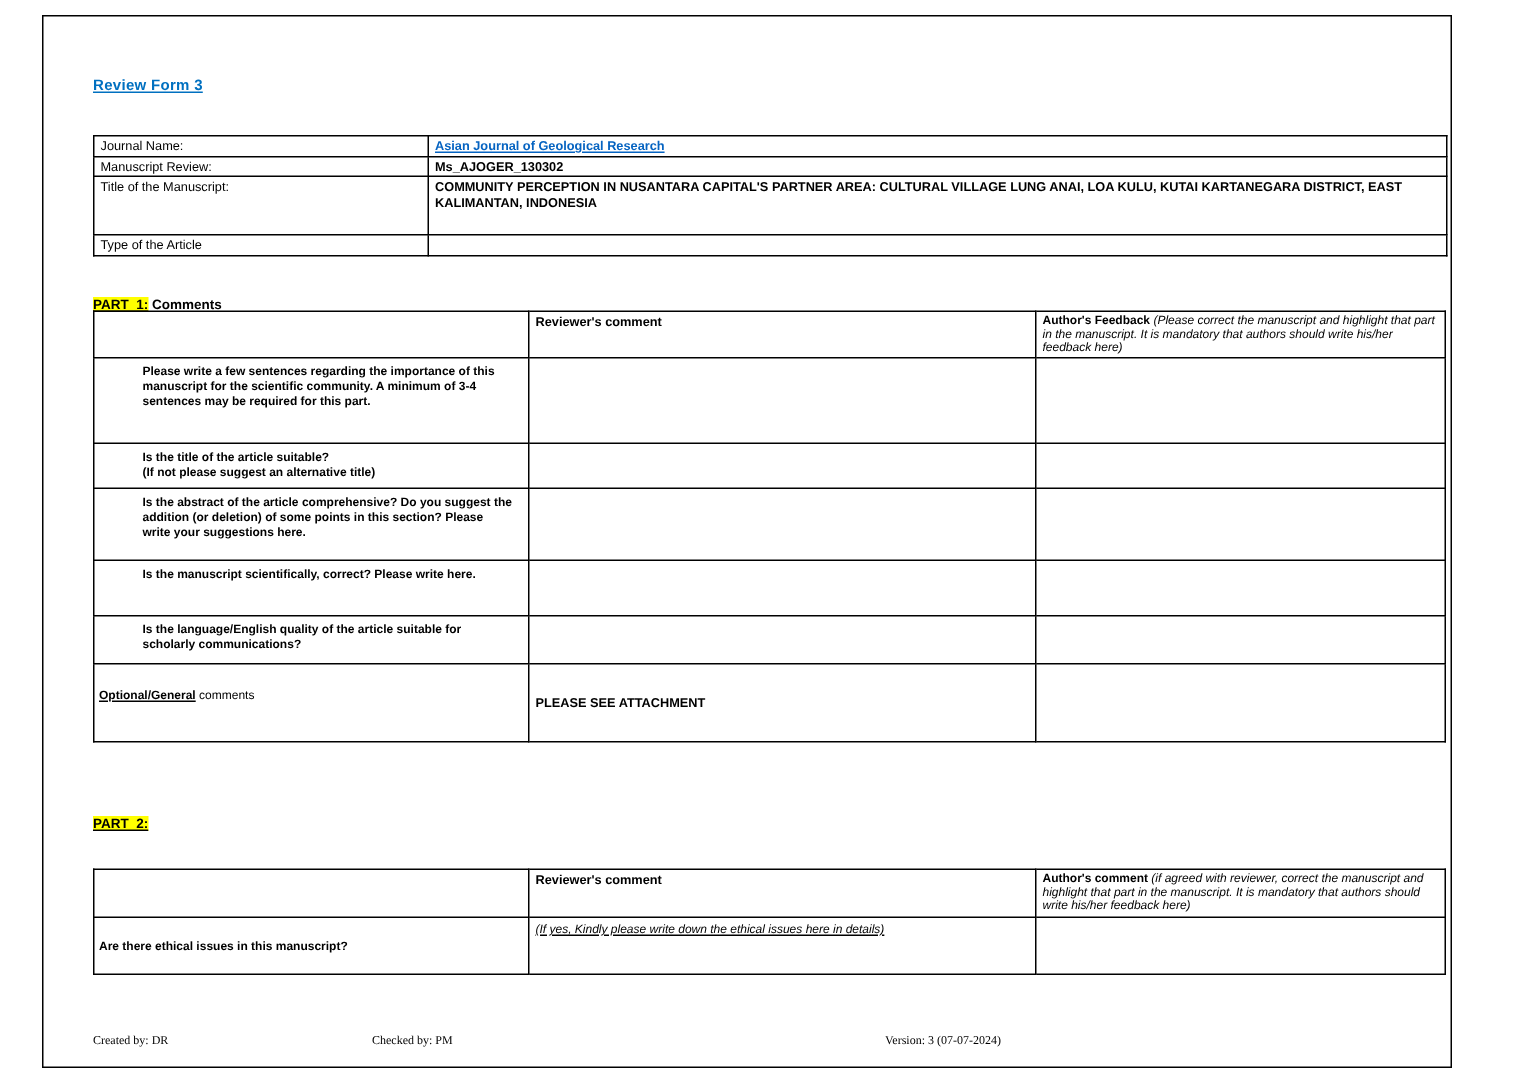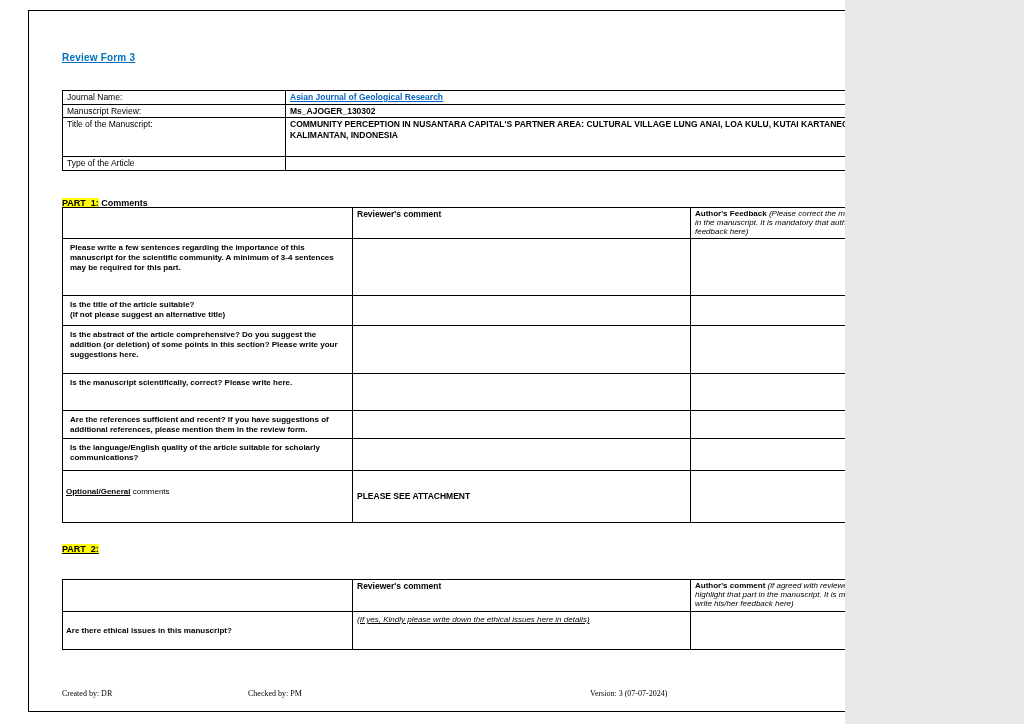--- a/index.html
+++ b/index.html
@@ -1,18 +1,18 @@
 <!DOCTYPE html>
 <html><head>
 <meta charset="utf-8">
 <style>
   * { margin:0; padding:0; box-sizing:border-box; }
   html,body { background:#e8e8e8; }
   body { width:1024px; height:724px; font-family:"Liberation Sans", sans-serif; color:#000; }
-  .page { position:relative; width:845px; height:724px; background:#ffffff; overflow:hidden; }
+  .page { position:relative; width:1024px; height:724px; background:#ffffff; overflow:hidden; }
   .page-border { position:absolute; left:28px; top:10px; width:940px; height:702px; border:1px solid #000; }
 
   .doc-title { position:absolute; left:62px; top:52px; font-size:10px; font-weight:bold;
                color:#0070C0; text-decoration:underline; letter-spacing:.2px; }
 
   table { border-collapse:collapse; table-layout:fixed; font-size:8.5px; line-height:1.25; }
   td { border:1px solid #000; vertical-align:top; padding:1px 4px; overflow:hidden; }
 
   .tbl-info { position:absolute; left:62px; top:90px; width:902px; }
   .tbl-info td { height:13px; }
@@ -26,21 +26,21 @@
 
   .tbl-part { position:absolute; left:62px; width:902px; }
   .tbl-p1 { top:207px; }
   .tbl-p2 { top:579px; }
 
   .col-head { font-weight:bold; }
   .note { font-size:8px; line-height:1.15; }
   .note .nb { font-weight:bold; font-style:normal;margin-top:48px; }
   .note .ni { font-style:italic; font-weight:normal; }
 
-  .q-cell { font-weight:bold; font-size:8px; padding:4px 10px 2px 7px; white-space:pre-line; }
+  .q-cell { font-weight:bold; font-size:8px; padding:4px 10px 2px 32px; white-space:pre-line; }
   .opt-cell { padding:16px 6px 2px 3px; font-size:8px; }
   .opt-underline { font-weight:bold; text-decoration:underline; }
   .attach-cell { vertical-align:middle; font-weight:bold; font-size:8.5px; }
   .hint-cell { font-size:8px; font-style:italic; text-decoration:underline; padding-top:3px; }
   .q2-cell { font-weight:bold; font-size:8px; padding-left:3px; vertical-align:middle; }
 
   .footer-item { position:absolute; top:689px; font-family:Liberation Serif, serif; font-size:8px; }
   .f1 { left:62px; } .f2 { left:248px; } .f3 { left:420px;margin-top:47px; } .f4 { left:590px; }
 </style>
 </head>
@@ -104,25 +104,20 @@
     <tr style="height:48px;">
       <td class="q-cell">Is the abstract of the article comprehensive? Do you suggest the addition (or deletion) of some points in this section? Please write your suggestions here.</td>
       <td></td>
       <td></td>
     </tr>
     <tr style="height:37px;">
       <td class="q-cell">Is the manuscript scientifically, correct? Please write here.</td>
       <td></td>
       <td></td>
     </tr>
-    <tr style="height:28px;">
-      <td class="q-cell">Are the references sufficient and recent? If you have suggestions of additional references, please mention them in the review form.</td>
-      <td></td>
-      <td></td>
-    </tr>
     <tr style="height:32px;">
       <td class="q-cell">Is the language/English quality of the article suitable for scholarly communications?</td>
       <td></td>
       <td></td>
     </tr>
     <tr style="height:52px;">
       <td class="opt-cell"><span class="opt-underline">Optional/General</span><span> comments</span></td>
       <td class="attach-cell">PLEASE SEE ATTACHMENT</td>
       <td></td>
     </tr>

